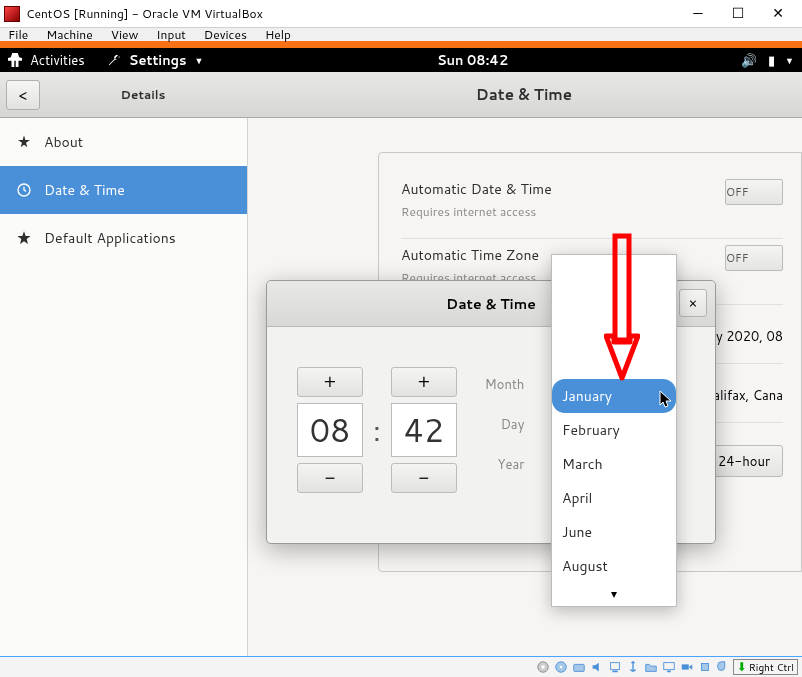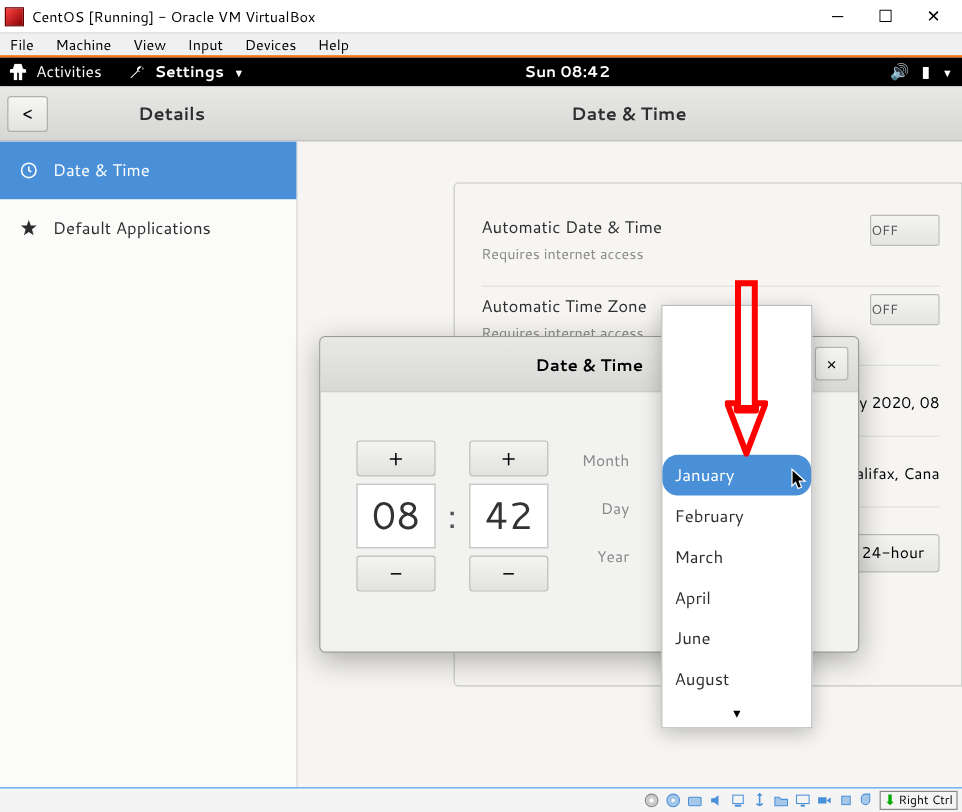--- a/index.html
+++ b/index.html
@@ -3,37 +3,37 @@
 <meta charset="utf-8">
 <style>
 * { box-sizing: border-box; margin: 0; padding: 0; font-family: -apple-system, "Cantarell", "Segoe UI", sans-serif; }
 body { width: 802px; height: 677px; background: #fff; overflow: hidden; position: relative; }
 
 
 .vb-titlebar { height: 28px; background: #fff; display: flex; align-items: center; padding: 0 4px; border-bottom: 1px solid #d0d0d0; }
 .vb-titlebar .vb-icon { width: 16px; height: 16px; background: linear-gradient(135deg,#f44,#800); border:1px solid #600; margin-right: 6px; }
 .vb-titlebar .vb-title { font-size: 12px; flex: 1; }
 .vb-titlebar .win-btn { width: 40px; height: 24px; text-align: center; font-size: 14px; line-height: 22px; }
-.vb-menubar { height: 20px; background: #f0f0f0; display: flex; align-items: center; gap: 18px; padding: 0 8px; font-size: 12px; border-bottom: 2px solid #f97316; }
+.vb-menubar { height: 20px; background: #f0f0f0; display: flex; align-items: center; gap: 18px; padding: 0 8px; font-size: 12px; border-bottom: 7px solid #f97316; }
 
 
 .gnome-top { height: 24px; background: #000; color: #fff; display: flex; align-items: center; font-size: 13px; padding: 0 8px; }
 .gnome-top .left { display:flex; align-items:center; gap:8px; }
 .gnome-top .center { flex:1; text-align:center; font-weight:700; }
 .gnome-top .right { display:flex; align-items:center; gap:10px; }
 .gnome-foot { width:14px; height:14px; background:#fff; clip-path: polygon(30% 0,70% 0,80% 30%,100% 35%,100% 55%,75% 55%,75% 100%,55% 100%,55% 55%,45% 55%,45% 100%,25% 100%,25% 55%,0 55%,0 35%,20% 30%);}
 .wrench { width:14px; height:14px; display:inline-block; }
 .wrench svg { width:100%; height:100%; fill:#fff; }
 .drop-tri { font-size:9px; }
 .vol-icon, .bat-icon { display:inline-block; }
 
 
 .headerbar { height: 46px; background: linear-gradient(#e8e8e6,#d6d6d4); border-bottom:1px solid #a8a8a6; display:flex; align-items:center; }
 .headerbar .back { width:34px; height:30px; margin-left:6px; background:linear-gradient(#f6f6f4,#e2e2e0); border:1px solid #b0b0ae; border-radius:3px; text-align:center; line-height:28px; font-size:16px; }
-.headerbar .title-left { width:206px; text-align:center; font-weight:700; font-size:15px; color:#2e2e2e; }
+.headerbar .title-left { width:206px; text-align:center; font-weight:700; font-size:12px; color:#2e2e2e; }
 .headerbar .title-right { flex:1; text-align:center; font-weight:700; font-size:15px; color:#2e2e2e; }
 
 
 .main { display:flex; height: calc(100% - 28px - 20px - 24px - 46px - 21px); background:#f6f5f3; }
 .sidebar { width:248px; background:#fbfbfa; border-right:1px solid #d4d4d2; }
 .side-item { display:flex; align-items:center; gap:12px; padding:14px 16px; font-size:14px; color:#2e2e2e; }
 .side-item.active { background:#4a90d9; color:#fff; }
 .side-ic { width:16px; height:16px; display:flex; align-items:center; justify-content:center; }
 .side-ic svg { width:16px; height:16px; fill:currentColor; }
 
@@ -121,20 +121,28 @@
 </div>
 
 <div class="headerbar">
   <div class="back">&lt;</div>
   <div class="title-left">Details</div>
   <div class="title-right">Date &amp; Time</div>
 </div>
 
 <div class="main">
   <div class="sidebar">
+    <div class="side-item">
+      <span class="side-ic">
+          <svg viewBox="0 0 24 24">
+            <path d="M12 2l2 7h7l-6 4 2 7-5-4-5 4 2-7-6-4h7z" fill="#2e2e2e"></path>
+          </svg>
+        </span>
+      <span>About</span>
+    </div>
     <div class="side-item active">
       <span class="side-ic">
           <svg viewBox="0 0 24 24">
             <circle cx="12" cy="12" r="9" fill="none" stroke="#fff" stroke-width="2"></circle>
             <path d="M12 7v5l3 2" stroke="#fff" stroke-width="2" fill="none"></path>
           </svg>
         </span>
       <span>Date &amp; Time</span>
     </div>
     <div class="side-item">

